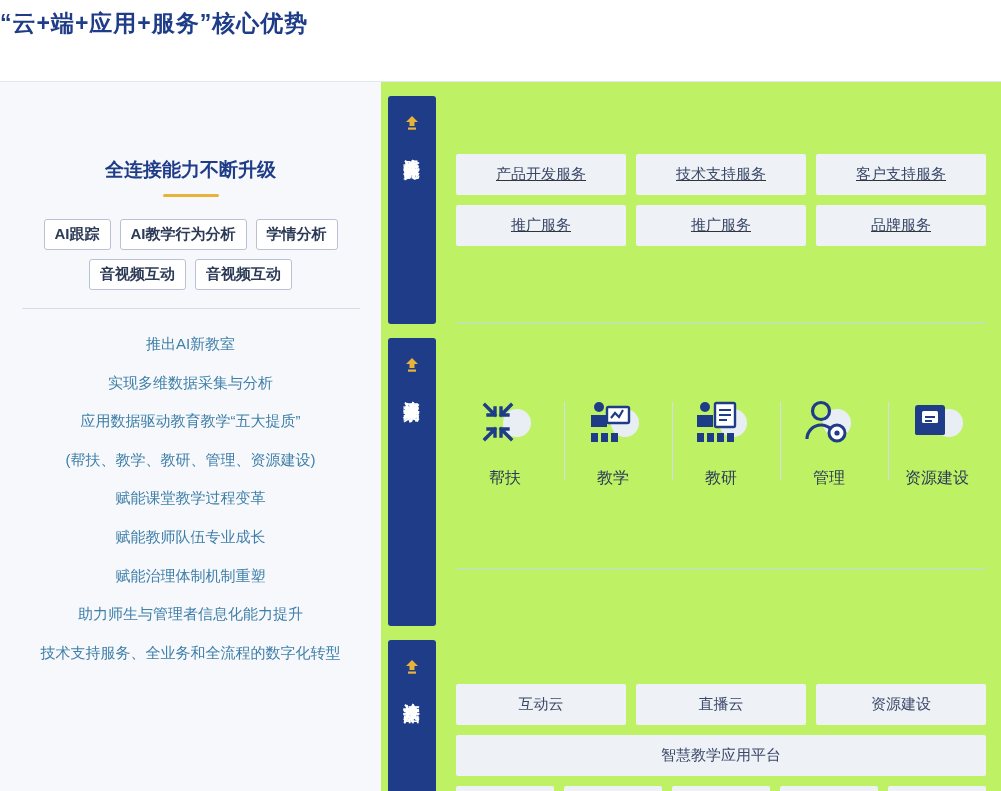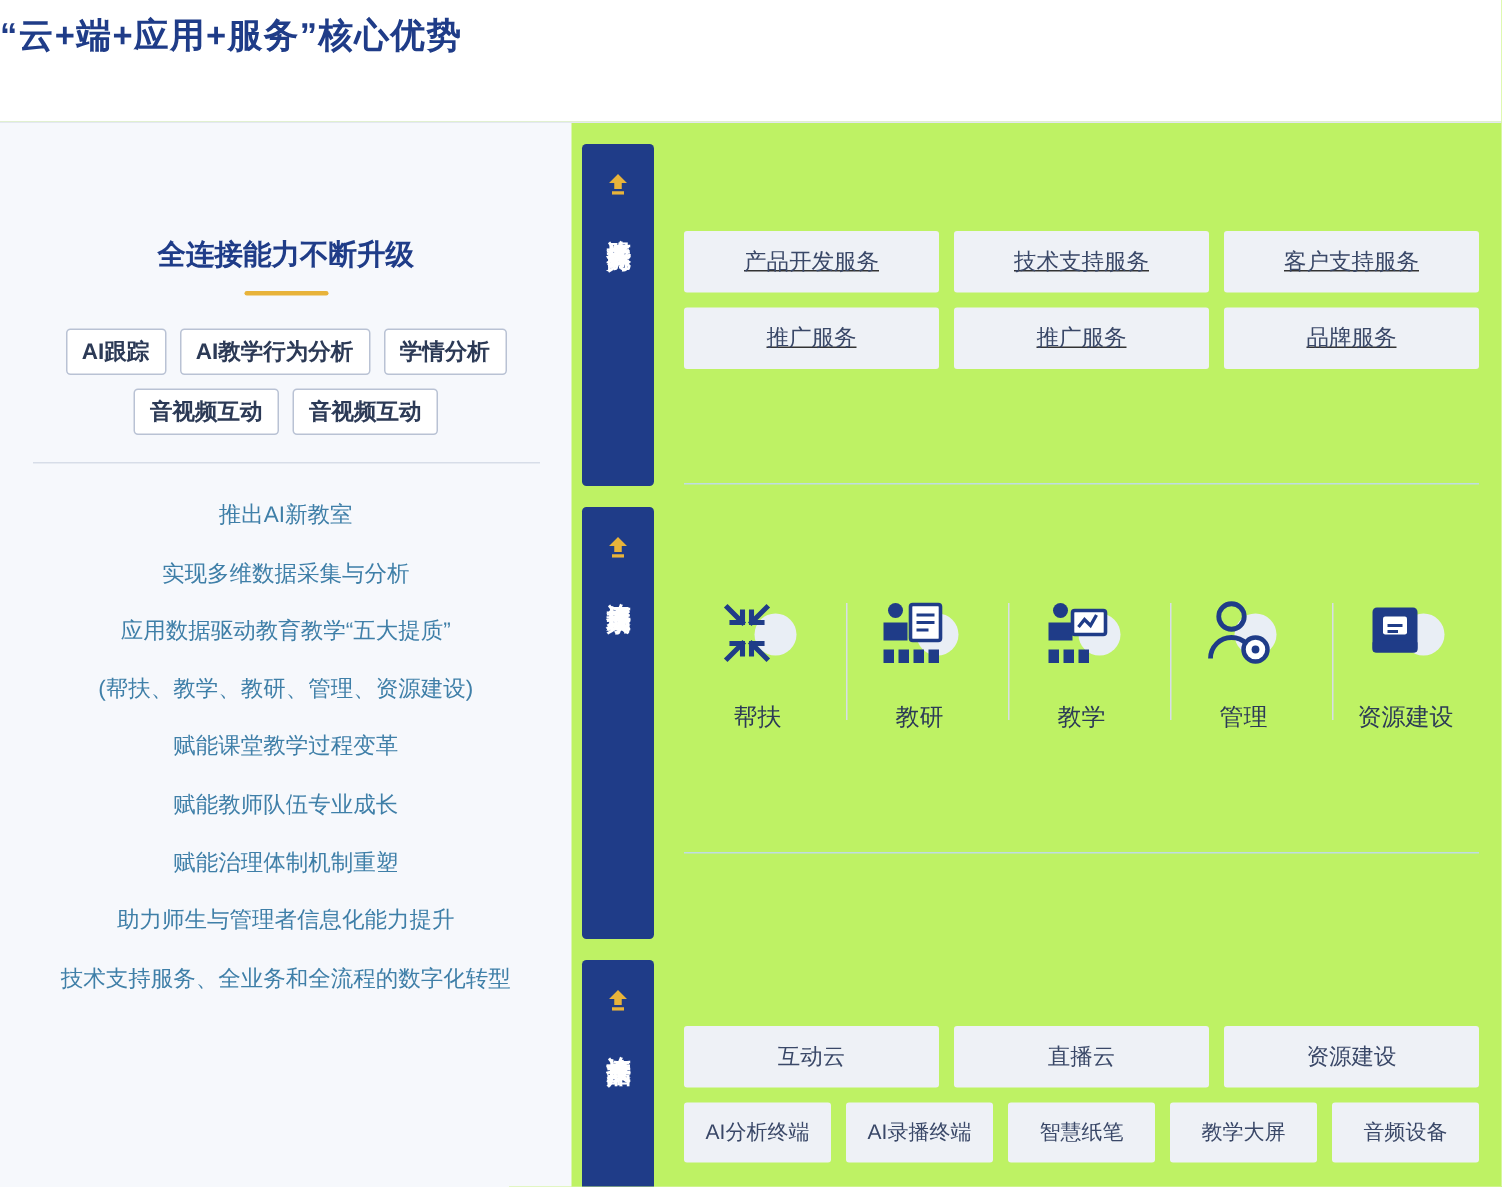--- a/index.html
+++ b/index.html
@@ -299,52 +299,52 @@
               <path d="M34 40 L24 30 M24 30 L24 37 M24 30 L31 30" stroke="#1f3c88" stroke-width="3.4" fill="none" stroke-linecap="square"></path>
             </svg>
           </div>
           <div class="scene-label">帮扶</div>
         </div>
 
         <div class="scene-item">
           <div class="scene-icon">
             <svg width="56" height="52" viewBox="0 0 56 52">
               <circle cx="40" cy="24" r="14" fill="#e9eef5"></circle>
+              <circle cx="14" cy="8" r="5" fill="#1f3c88"></circle>
+              <path d="M6 16 h16 v12 h-16 z" fill="#1f3c88"></path>
+              <rect x="22" y="8" width="22" height="16" rx="1.5" fill="#ffffff" stroke="#1f3c88" stroke-width="2.4"></rect>
+              <path d="M26 19 l4 -5 l4 4 l4 -7" stroke="#1f3c88" stroke-width="2.2" fill="none"></path>
+              <rect x="6" y="34" width="7" height="9" fill="#1f3c88"></rect>
+              <rect x="16" y="34" width="7" height="9" fill="#1f3c88"></rect>
+              <rect x="26" y="34" width="7" height="9" fill="#1f3c88"></rect>
+            </svg>
+          </div>
+          <div class="scene-label">教学</div>
+        </div>
+
+        <div class="scene-item">
+          <div class="scene-icon">
+            <svg width="56" height="52" viewBox="0 0 56 52">
+              <circle cx="40" cy="24" r="14" fill="#e9eef5"></circle>
               <circle cx="12" cy="8" r="5" fill="#1f3c88"></circle>
               <path d="M4 16 h16 v12 h-16 z" fill="#1f3c88"></path>
               <rect x="22" y="4" width="20" height="24" rx="1.5" fill="#ffffff" stroke="#1f3c88" stroke-width="2.4"></rect>
               <path d="M26 11 h12 M26 16 h12 M26 21 h8" stroke="#1f3c88" stroke-width="2" fill="none"></path>
               <rect x="4" y="34" width="7" height="9" fill="#1f3c88"></rect>
               <rect x="14" y="34" width="7" height="9" fill="#1f3c88"></rect>
               <rect x="24" y="34" width="7" height="9" fill="#1f3c88"></rect>
               <rect x="34" y="34" width="7" height="9" fill="#1f3c88"></rect>
             </svg>
           </div>
           <div class="scene-label">教研</div>
         </div>
 
         <div class="scene-item">
           <div class="scene-icon">
             <svg width="56" height="52" viewBox="0 0 56 52">
-              <circle cx="40" cy="24" r="14" fill="#e9eef5"></circle>
-              <circle cx="14" cy="8" r="5" fill="#1f3c88"></circle>
-              <path d="M6 16 h16 v12 h-16 z" fill="#1f3c88"></path>
-              <rect x="22" y="8" width="22" height="16" rx="1.5" fill="#ffffff" stroke="#1f3c88" stroke-width="2.4"></rect>
-              <path d="M26 19 l4 -5 l4 4 l4 -7" stroke="#1f3c88" stroke-width="2.2" fill="none"></path>
-              <rect x="6" y="34" width="7" height="9" fill="#1f3c88"></rect>
-              <rect x="16" y="34" width="7" height="9" fill="#1f3c88"></rect>
-              <rect x="26" y="34" width="7" height="9" fill="#1f3c88"></rect>
-            </svg>
-          </div>
-          <div class="scene-label">教学</div>
-        </div>
-
-        <div class="scene-item">
-          <div class="scene-icon">
-            <svg width="56" height="52" viewBox="0 0 56 52">
               <circle cx="36" cy="24" r="14" fill="#e9eef5"></circle>
               <circle cx="20" cy="12" r="8.5" fill="none" stroke="#1f3c88" stroke-width="3.2"></circle>
               <path d="M6 40 a14 14 0 0 1 28 0" fill="none" stroke="#1f3c88" stroke-width="3.2"></path>
               <circle cx="36" cy="34" r="8" fill="#ffffff" stroke="#1f3c88" stroke-width="3"></circle>
               <circle cx="36" cy="34" r="2.6" fill="#1f3c88"></circle>
             </svg>
           </div>
           <div class="scene-label">管理</div>
         </div>
 
@@ -367,20 +367,23 @@
     <div class="hrule" id="rule2"></div>
 
     <div class="right-section" id="sec-tech">
       <div style="margin-top:44px;"></div>
       <div class="chip-row">
         <span class="chip">互动云</span>
         <span class="chip">直播云</span>
         <span class="chip">资源建设</span>
       </div>
       <div class="chip-row">
+        <span class="chip wide">智慧教学应用平台</span>
+      </div>
+      <div class="chip-row">
         <span class="chip small">AI分析终端</span>
         <span class="chip small">AI录播终端</span>
         <span class="chip small">智慧纸笔</span>
         <span class="chip small">教学大屏</span>
         <span class="chip small">音频设备</span>
       </div>
     </div>
 
   </div>
 </div>

